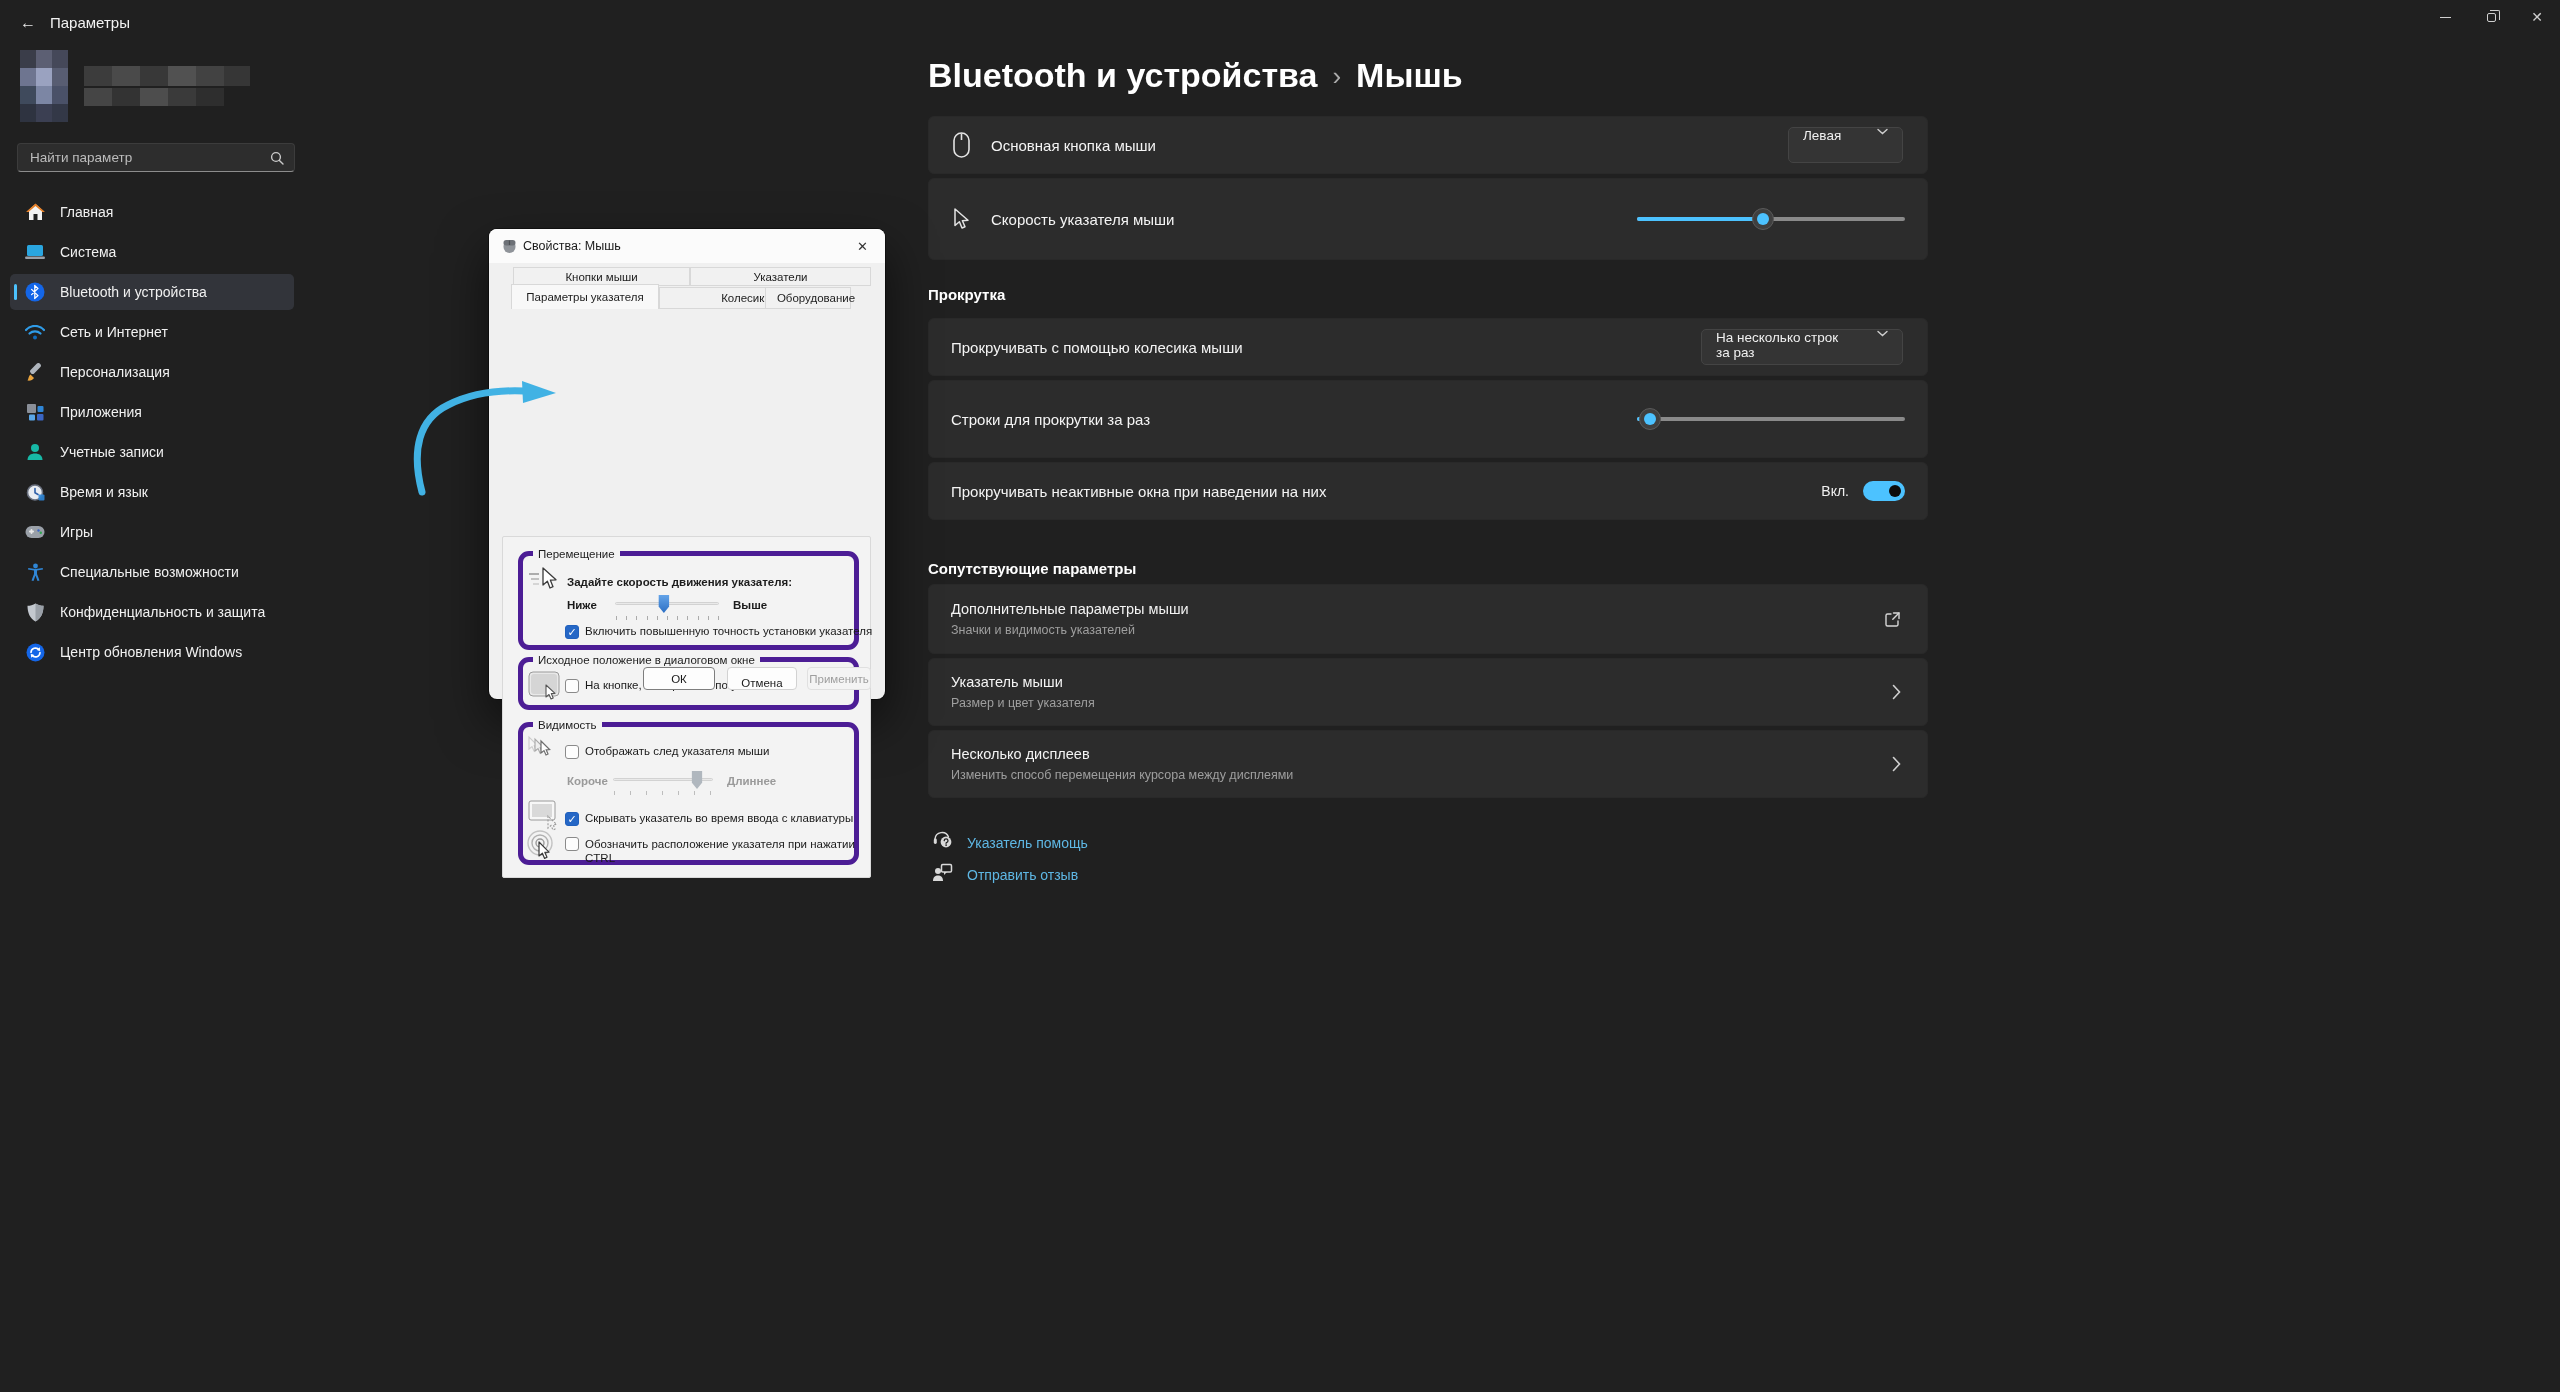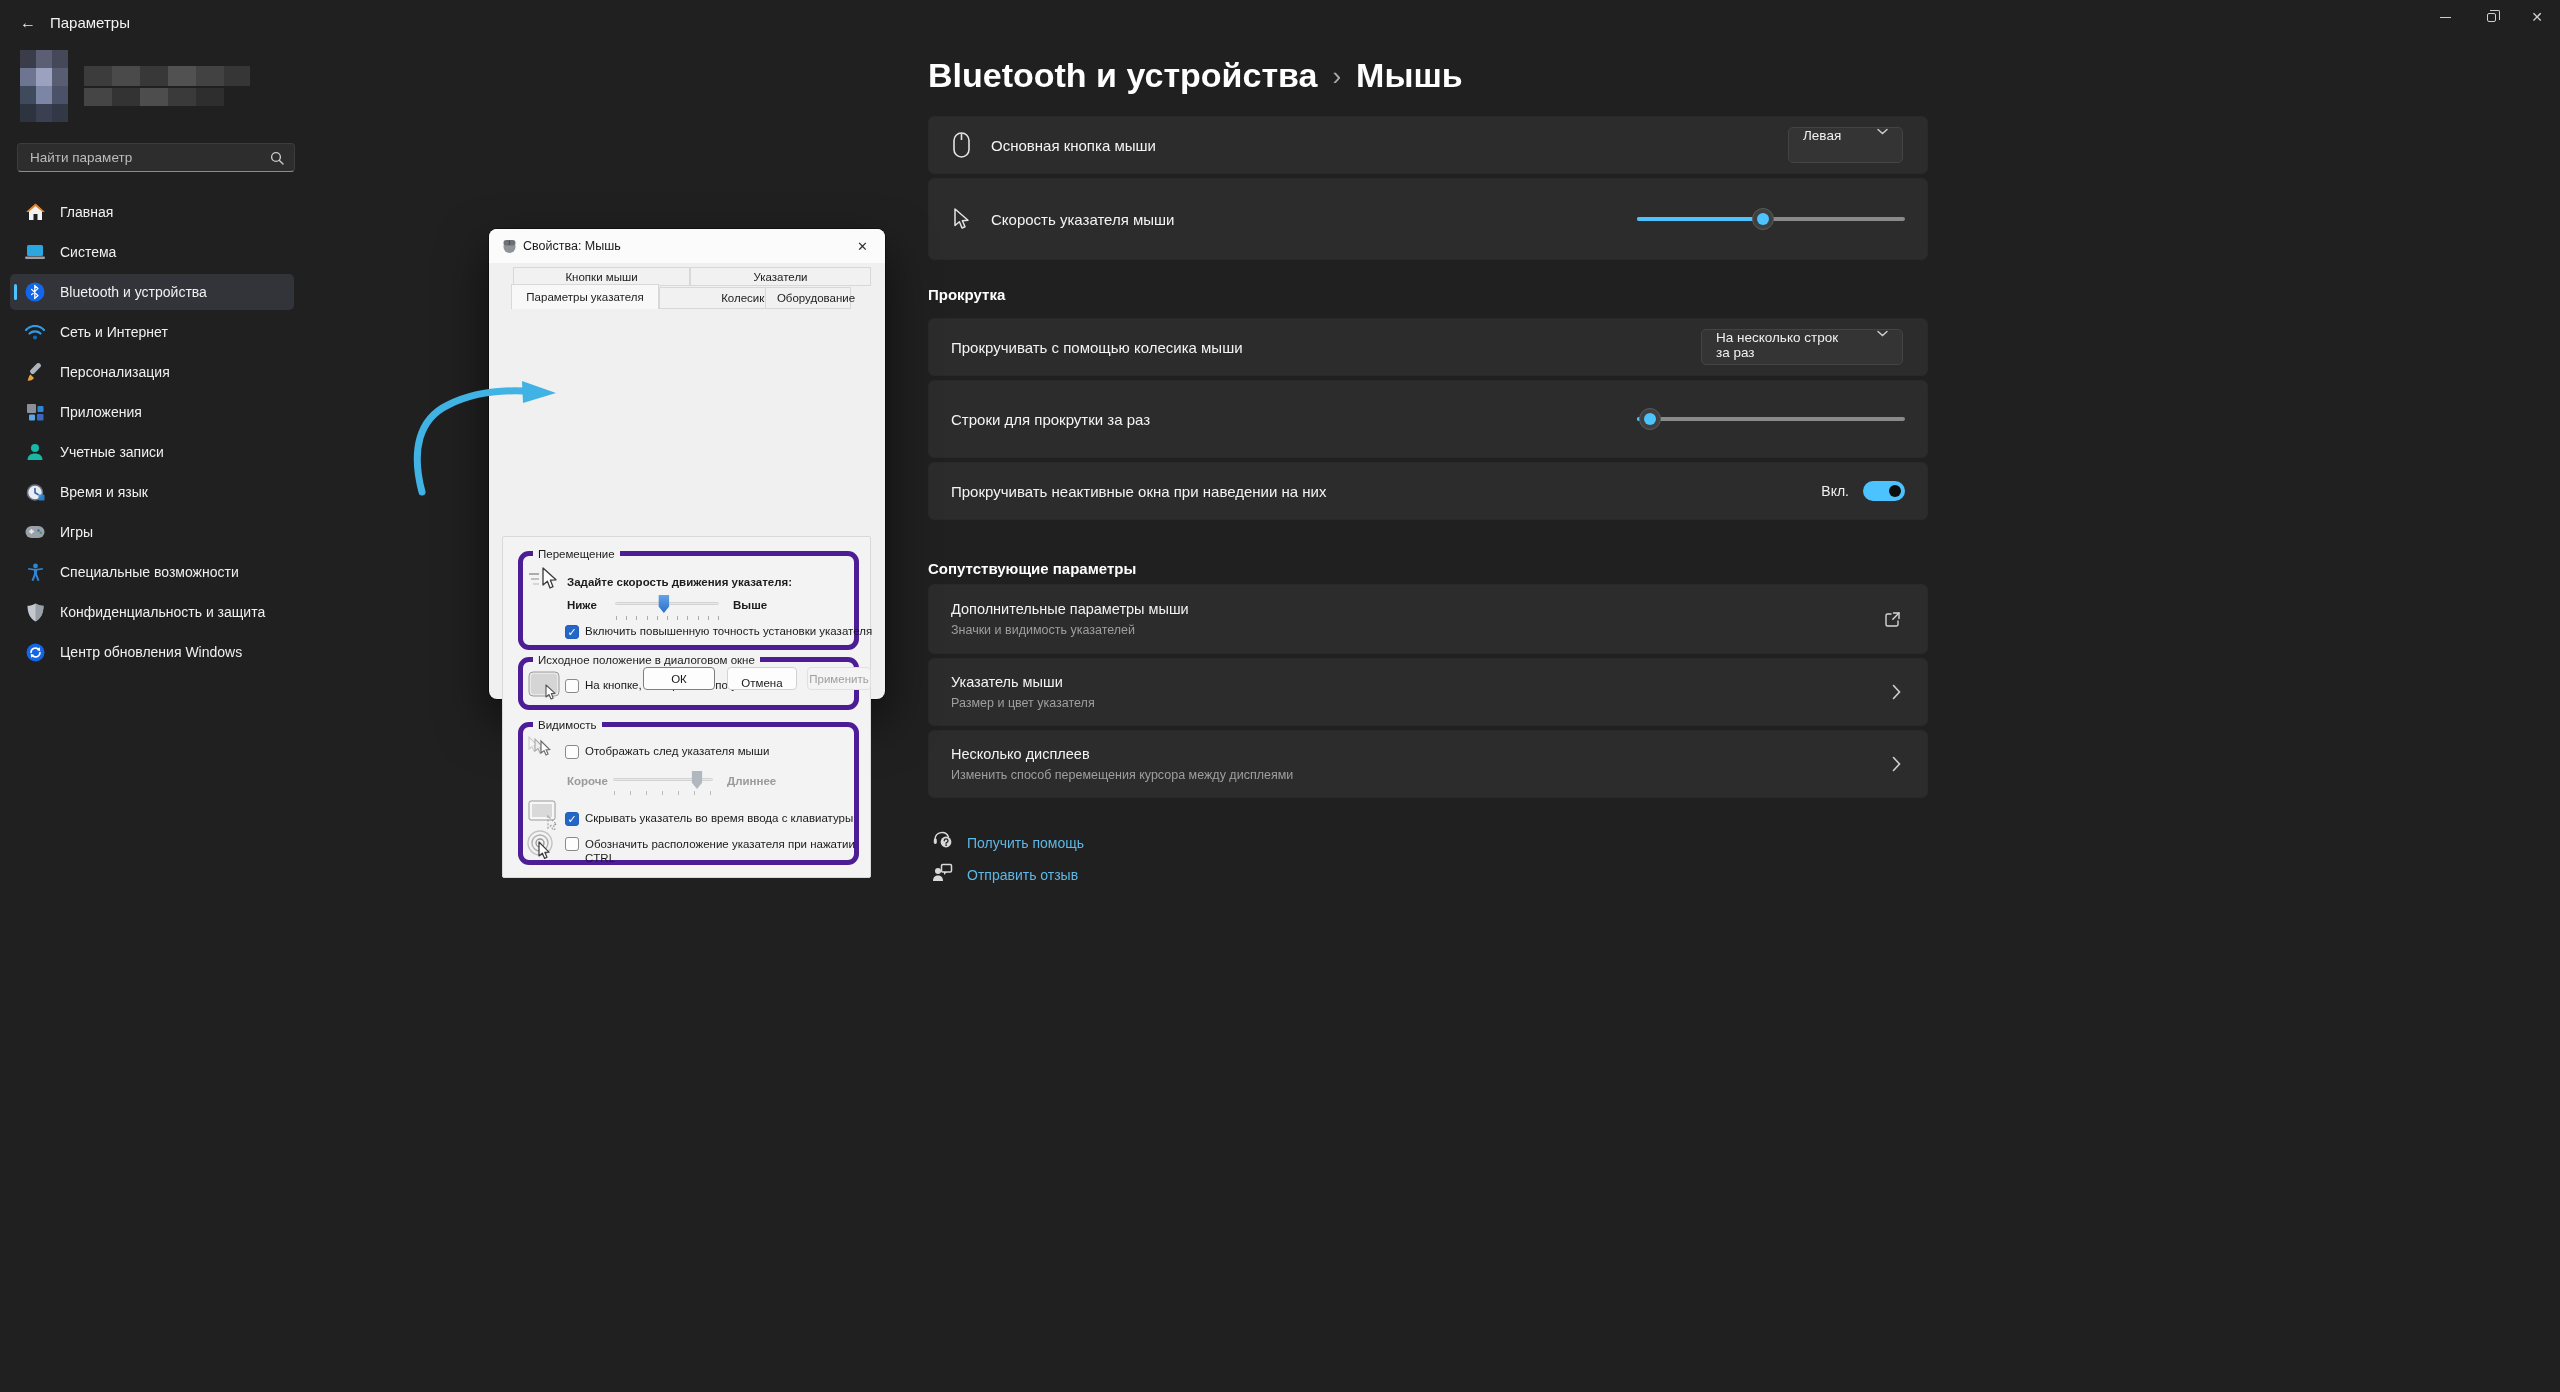--- a/index.html
+++ b/index.html
@@ -439,21 +439,21 @@
   <div class="foot-link" style="top:830px;left:4px">
     <span>
       <svg width="21" height="21" viewBox="0 0 21 21">
           <path d="M3 9 A7 7 0 0 1 16.5 7" fill="none" stroke="#d9d9d9" stroke-width="1.5" stroke-linecap="round"></path>
           <rect x="1.8" y="8.5" width="3" height="5.5" rx="1.4" fill="#d9d9d9"></rect>
           <circle cx="14" cy="12" r="5.4" fill="#d9d9d9"></circle>
           <path d="M12.2 10.6 A1.9 1.9 0 1 1 14.4 12.6 L14.1 13.3" fill="none" stroke="#202020" stroke-width="1.3" stroke-linecap="round"></path>
           <circle cx="14.1" cy="15.1" r="0.9" fill="#202020"></circle>
         </svg>
     </span>
-    <span class="lbl">Получить помощь</span>
+    <span class="lbl">Указатель помощь</span>
   </div>
   <div class="foot-link" style="top:862px;left:4px">
     <span>
       <svg width="21" height="21" viewBox="0 0 21 21">
           <circle cx="6" cy="9" r="3" fill="#d9d9d9"></circle>
           <path d="M1 19 C1 15 3.2 13.4 6 13.4 C8.8 13.4 11 15 11 19 Z" fill="#d9d9d9"></path>
           <rect x="9.5" y="2.5" width="10" height="7.5" rx="1.2" fill="none" stroke="#d9d9d9" stroke-width="1.5"></rect>
           <path d="M12 10 L12 13 L15 10 Z" fill="#d9d9d9"></path>
         </svg>
     </span>

